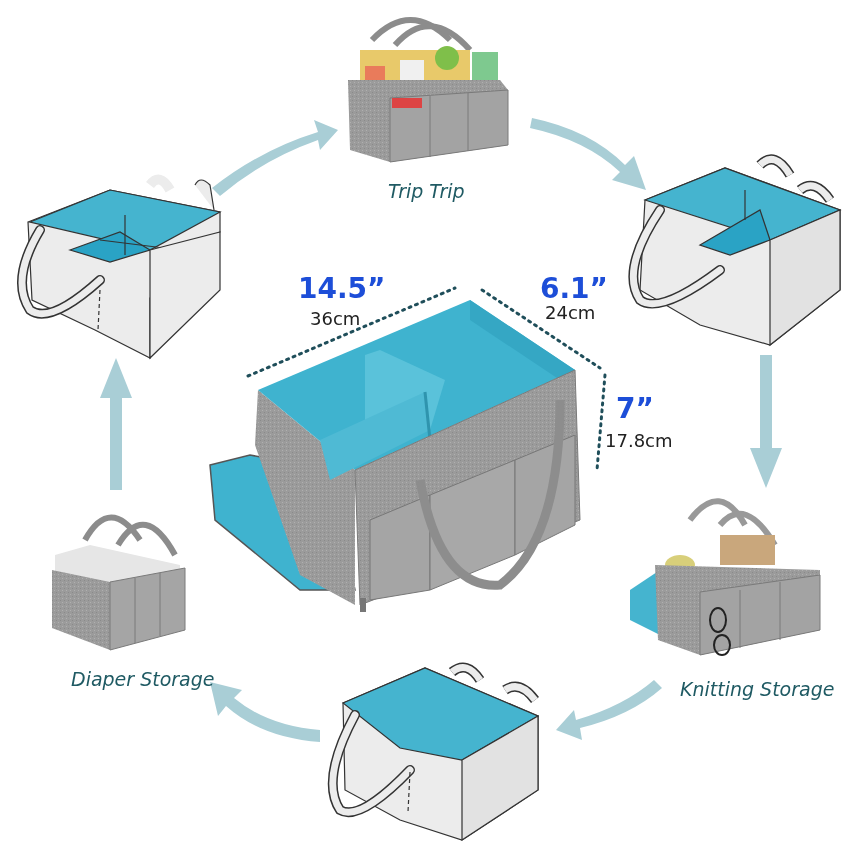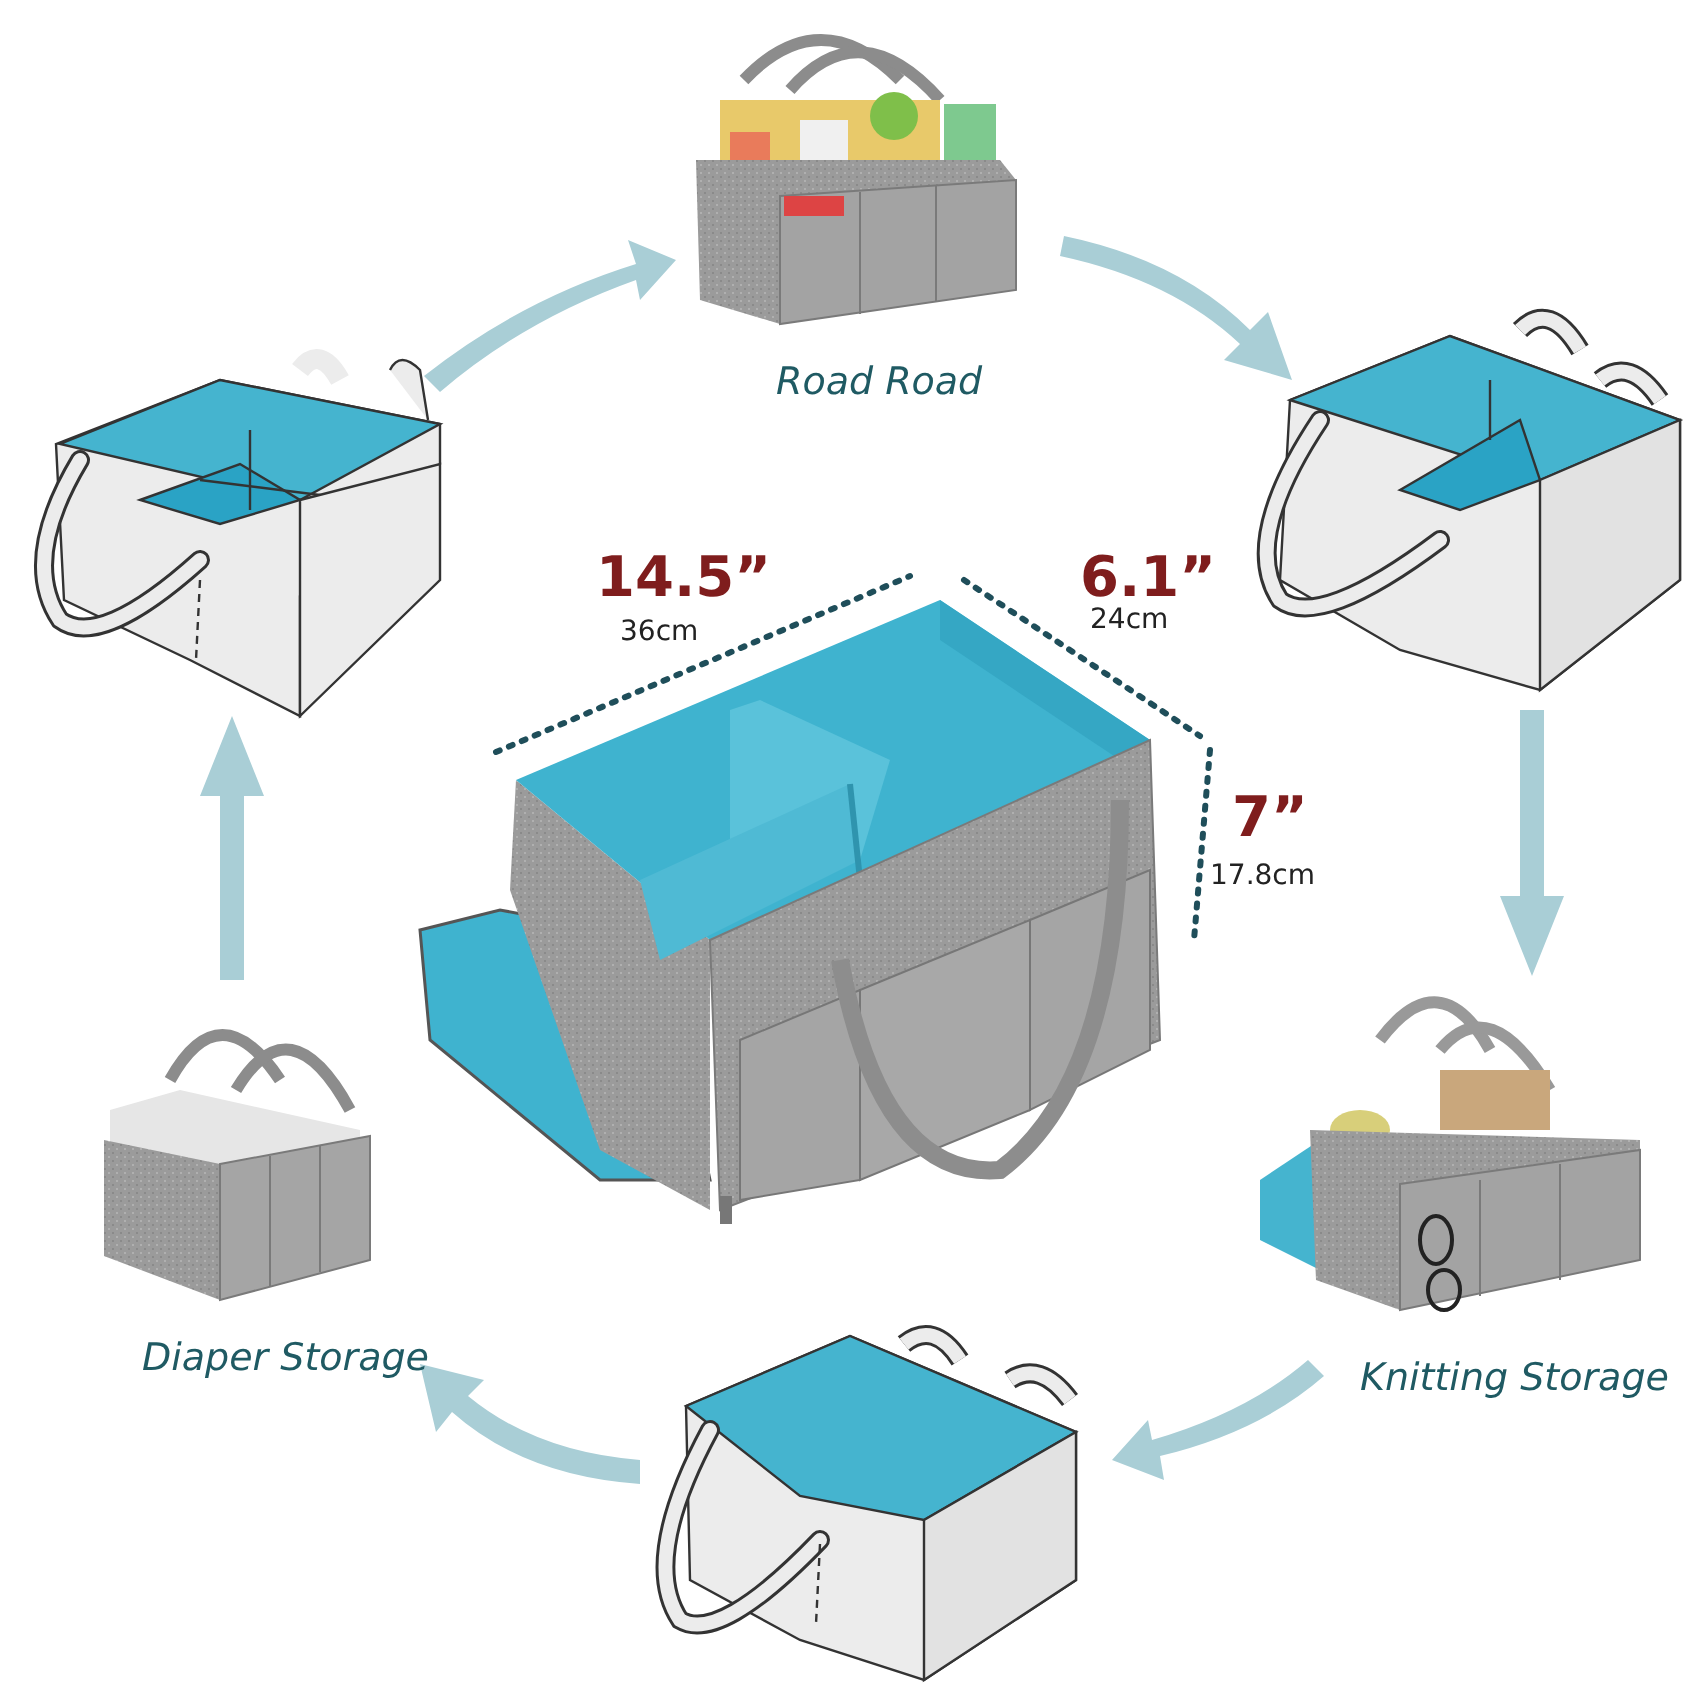--- a/index.html
+++ b/index.html
@@ -1,19 +1,19 @@
 <!DOCTYPE html>
 <html><head>
 <meta charset="utf-8">
 <style>
   html,body{margin:0;padding:0;background:#fff;}
   body{width:852px;height:852px;position:relative;overflow:hidden;font-family:"Liberation Sans",sans-serif;}
   .caption{position:absolute;font-style:italic;color:#1f5a63;font-size:19px;font-family:"DejaVu Sans",sans-serif;white-space:nowrap;}
-  .dim-big{position:absolute;font-weight:bold;color:#7f1d1d;font-size:28px;font-family:"DejaVu Sans",sans-serif;}
-  .dim-small{position:absolute;color:#222;font-size:14px;font-family:"DejaVu Sans",sans-serif;}
+  .dim-big{position:absolute;font-weight:bold;color:#1d4ed8;font-size:28px;font-family:"DejaVu Sans",sans-serif;}
+  .dim-small{position:absolute;color:#222;font-size:18px;font-family:"DejaVu Sans",sans-serif;}
   svg{position:absolute;left:0;top:0;}
 </style>
 </head>
 <body>
 
 <svg width="852" height="852" viewBox="0 0 852 852">
   <defs>
     <pattern id="felt" width="4" height="4" patternUnits="userSpaceOnUse">
       <rect width="4" height="4" fill="#9b9b9b"></rect>
       <rect x="0" y="0" width="1" height="1" fill="#8a8a8a"></rect>
@@ -146,15 +146,15 @@
 
 <div class="dim-big" style="left:298px;top:272px;">14.5”</div>
 <div class="dim-small" style="left:310px;top:308px;">36cm</div>
 
 <div class="dim-big" style="left:540px;top:272px;">6.1”</div>
 <div class="dim-small" style="left:545px;top:302px;">24cm</div>
 
 <div class="dim-big" style="left:616px;top:392px;">7”</div>
 <div class="dim-small" style="left:605px;top:430px;">17.8cm</div>
 
-<div class="caption" style="left:388px;top:180px;">Road Road</div>
+<div class="caption" style="left:388px;top:180px;">Trip Trip</div>
 <div class="caption" style="left:680px;top:678px;">Knitting Storage</div>
 <div class="caption" style="left:24px;top:668px;margin-left:47px;">Diaper Storage</div>
 
 </body></html>

